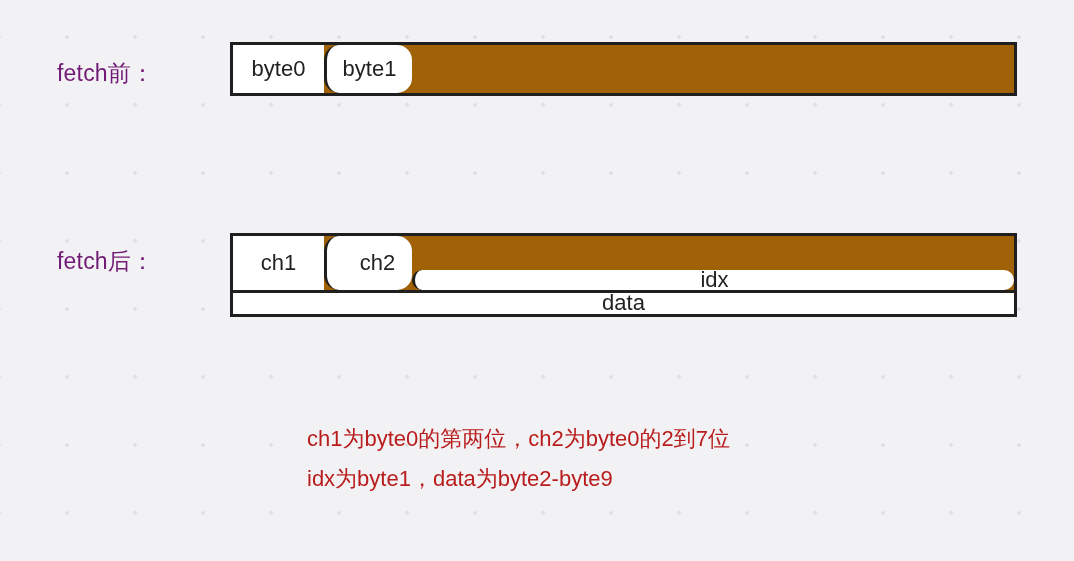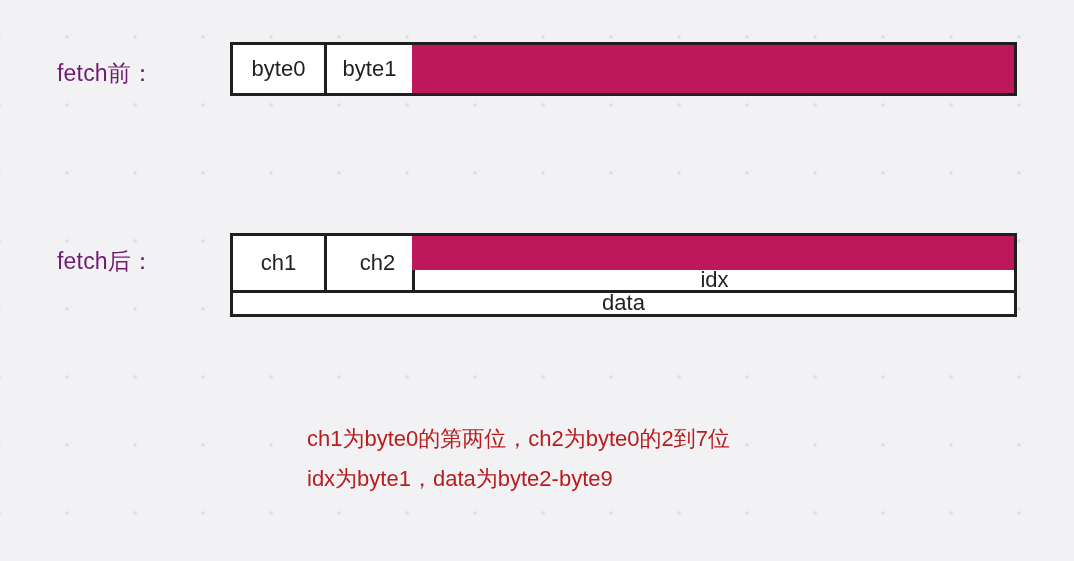--- a/index.html
+++ b/index.html
@@ -36,21 +36,21 @@
     letter-spacing: 0.2px;
   }
   #label-before { left: 57px; top: 62px; }
   #label-after  { left: 57px; top: 250px; }
 
   
   .byte-table {
     position: absolute;
     box-sizing: border-box;
     border: 3px solid #1f1f1f;
-    background: #be185d;
+    background: #a16207;
     display: flex;
     flex-direction: column;
   }
   #table-before {
     left: 230px;
     top: 42px;
     width: 787px;
     height: 54px;
   }
   #table-after {
@@ -76,20 +76,21 @@
     justify-content: center;
     font-size: 22px;
     line-height: 1;
     color: #222222;
     background: #ffffff;
     white-space: nowrap;
     overflow: hidden;
   }
   .byte-cell + .byte-cell {
     border-left: 3px solid #1f1f1f;
+    border-radius: 15px;
   }
 
   
   .w-byte0  { flex: 0 0 91px; }
   .w-byte1  { flex: 0 0 88px; }
   .w-rest   { flex: 1 1 auto; }
   .w-ch1    { flex: 0 0 91px; }
   .w-ch2    { flex: 0 0 88px; padding-left: 16px; }
   .w-unused { flex: 0 0 180px; }
   .w-idx    { flex: 1 1 auto; margin-top: 34px; }

